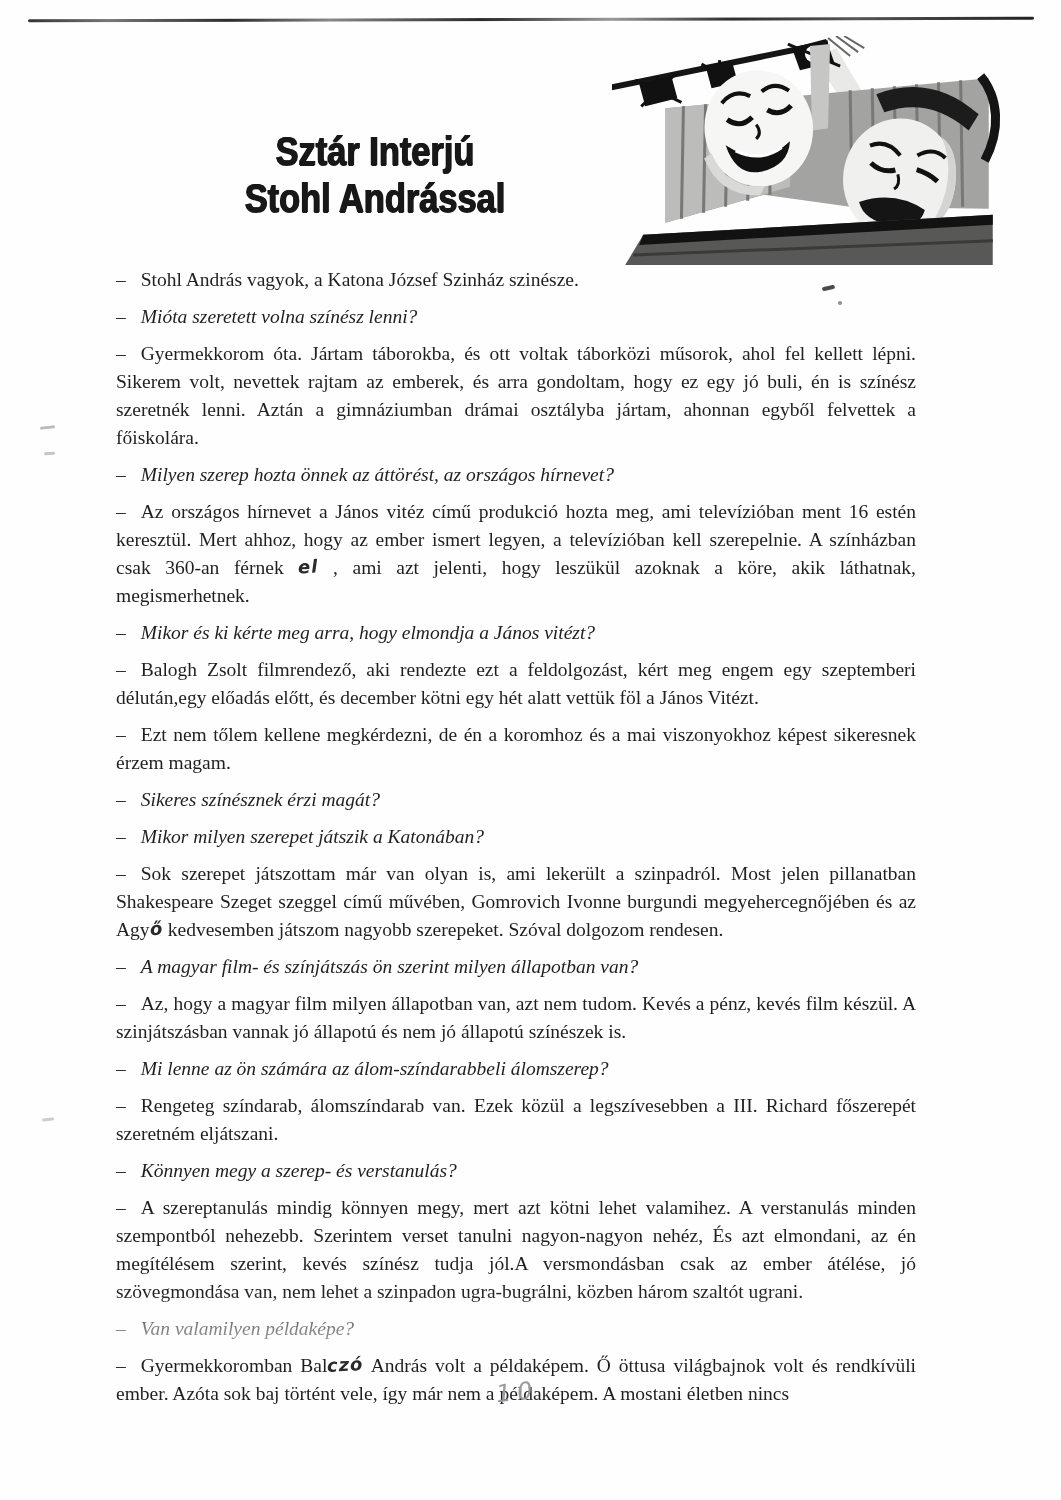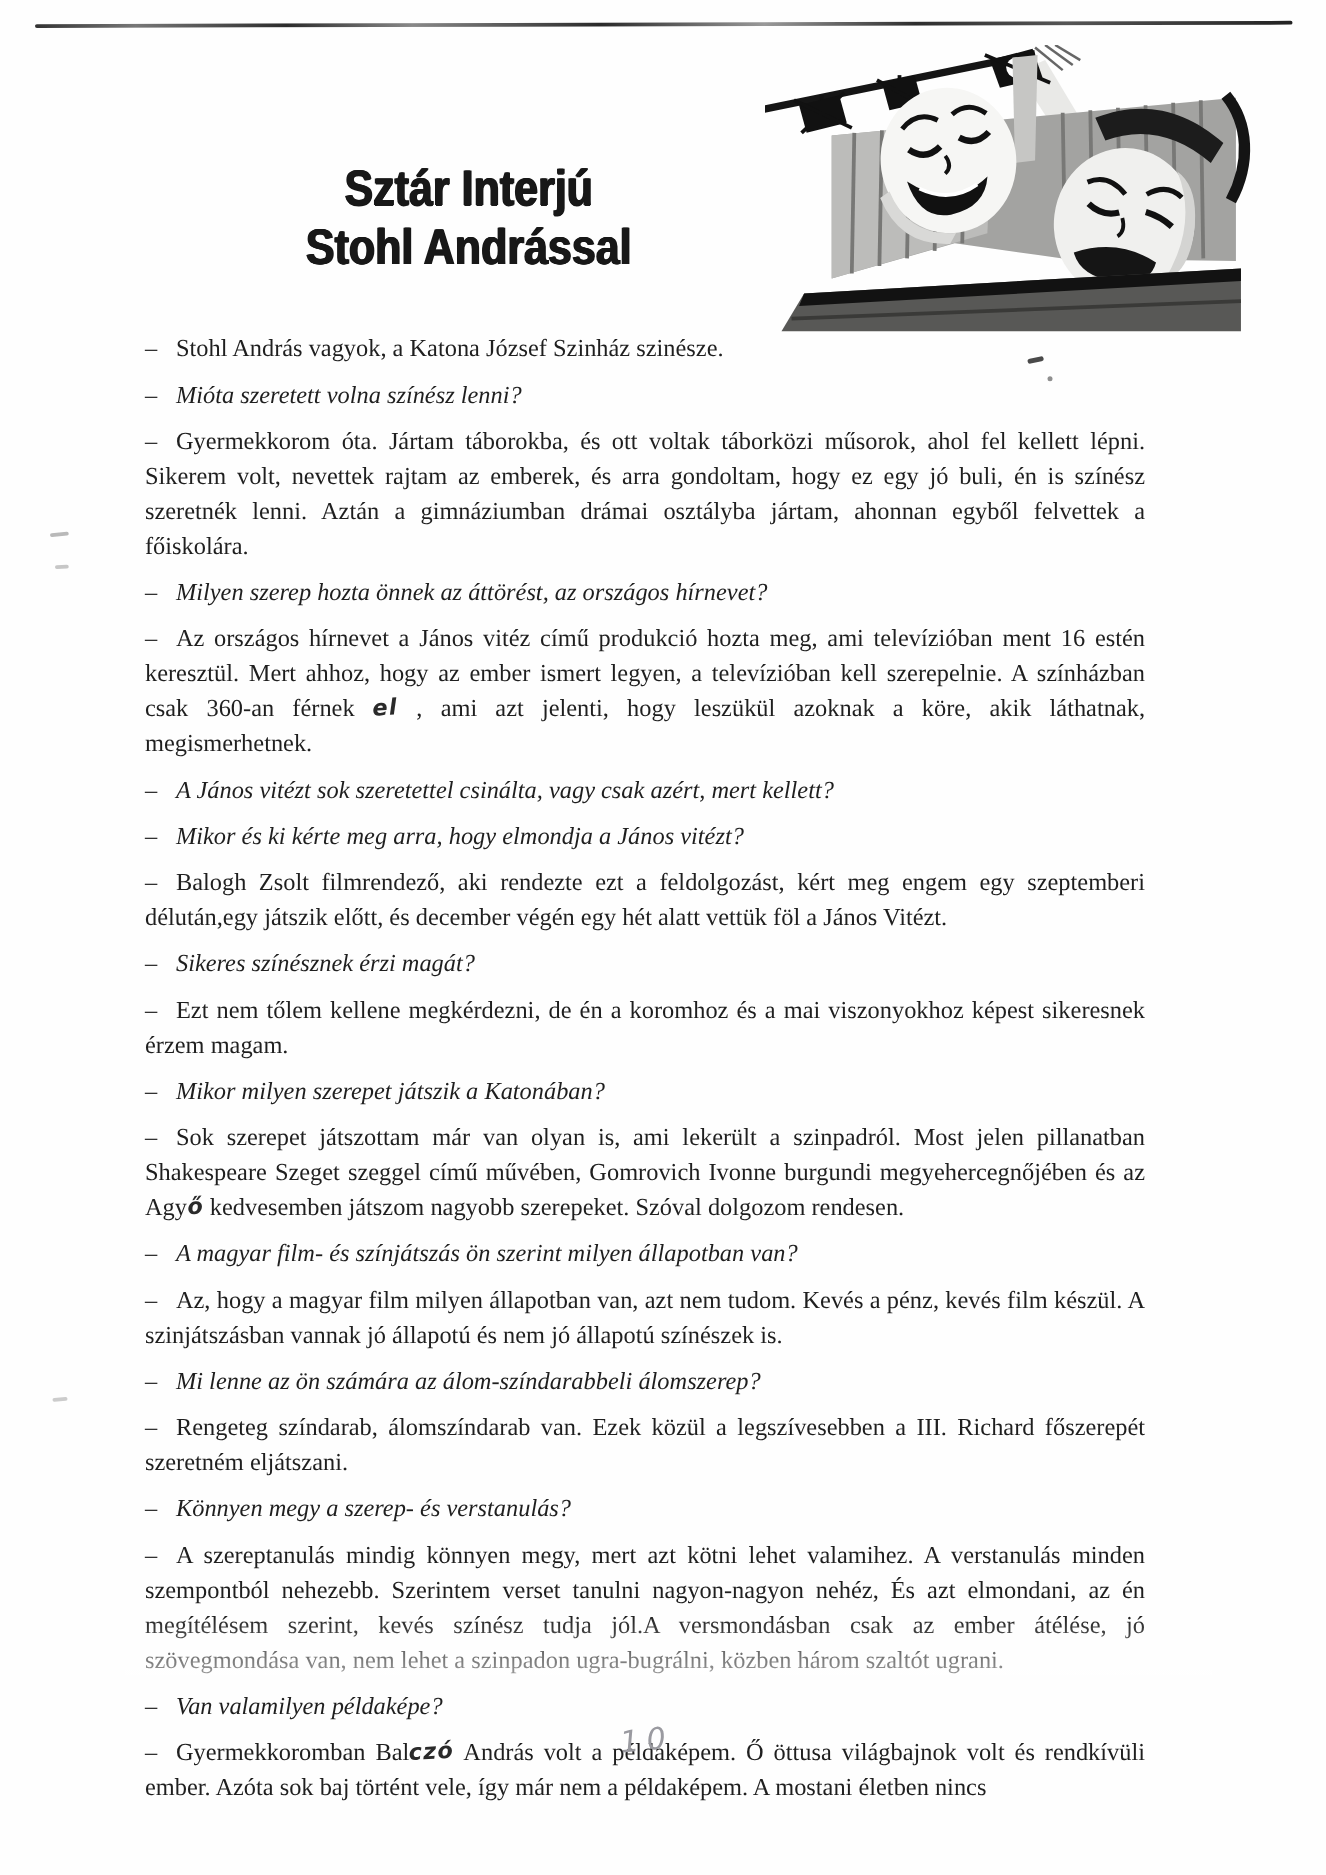--- a/index.html
+++ b/index.html
@@ -208,25 +208,24 @@
     <polygon points="30,198 378,178 378,188 26,208" fill="#121212"></polygon>
     <line x1="20" y1="218" x2="378" y2="204" stroke="#3a3a38" stroke-width="3"></line>
   </svg>
 
   <div id="qa-list" class="content">
       <p class="qa answer"><span class="dash">–</span><span class="seg">Stohl András vagyok, a Katona József Szinház szinésze.</span></p>
       <p class="qa question"><span class="dash">–</span><span class="seg">Mióta szeretett volna színész lenni?</span></p>
       <p class="qa answer"><span class="dash">–</span><span class="seg">Gyermekkorom óta. Jártam táborokba, és ott voltak táborközi műsorok, ahol fel kellett lépni. Sikerem volt, nevettek rajtam az emberek, és arra gondoltam, hogy ez egy jó buli, én is színész szeretnék lenni. Aztán a gimnáziumban drámai osztályba jártam, ahonnan egyből felvettek a főiskolára.</span></p>
       <p class="qa question"><span class="dash">–</span><span class="seg">Milyen szerep hozta önnek az áttörést, az országos hírnevet?</span></p>
       <p class="qa answer"><span class="dash">–</span><span class="seg">Az országos hírnevet a János vitéz című produkció hozta meg, ami televízióban ment 16 estén keresztül. Mert ahhoz, hogy az ember ismert legyen, a televízióban kell szerepelnie. A színházban csak 360-an férnek </span><span class="hand">el</span><span class="seg"> , ami azt jelenti, hogy leszükül azoknak a köre, akik láthatnak, megismerhetnek.</span></p>
-      <p class="qa question"><span class="dash">–</span><span class="seg">A János vitézt sok szeretettel csinálta, vagy csak azért, mert kellett?</span></p>
       <p class="qa question"><span class="dash">–</span><span class="seg">Mikor és ki kérte meg arra, hogy elmondja a János vitézt?</span></p>
-      <p class="qa answer"><span class="dash">–</span><span class="seg">Balogh Zsolt filmrendező, aki rendezte ezt a feldolgozást, kért meg engem egy szeptemberi délután,egy játszik előtt, és december végén egy hét alatt vettük föl a János Vitézt.</span></p>
+      <p class="qa answer"><span class="dash">–</span><span class="seg">Balogh Zsolt filmrendező, aki rendezte ezt a feldolgozást, kért meg engem egy szeptemberi délután,egy előadás előtt, és december kötni egy hét alatt vettük föl a János Vitézt.</span></p>
+      <p class="qa answer"><span class="dash">–</span><span class="seg">Ezt nem tőlem kellene megkérdezni, de én a koromhoz és a mai viszonyokhoz képest sikeresnek érzem magam.</span></p>
       <p class="qa question"><span class="dash">–</span><span class="seg">Sikeres színésznek érzi magát?</span></p>
-      <p class="qa answer"><span class="dash">–</span><span class="seg">Ezt nem tőlem kellene megkérdezni, de én a koromhoz és a mai viszonyokhoz képest sikeresnek érzem magam.</span></p>
       <p class="qa question"><span class="dash">–</span><span class="seg">Mikor milyen szerepet játszik a Katonában?</span></p>
       <p class="qa answer"><span class="dash">–</span><span class="seg">Sok szerepet játszottam már van olyan is, ami lekerült a szinpadról. Most jelen pillanatban Shakespeare Szeget szeggel című művében, Gomrovich Ivonne burgundi megyehercegnőjében és az Agy</span><span class="hand">ő</span><span class="seg">  kedvesemben játszom nagyobb szerepeket. Szóval dolgozom rendesen.</span></p>
       <p class="qa question"><span class="dash">–</span><span class="seg">A magyar film- és színjátszás ön szerint milyen állapotban van?</span></p>
       <p class="qa answer"><span class="dash">–</span><span class="seg">Az, hogy a magyar film milyen állapotban van, azt nem tudom. Kevés a pénz, kevés film készül. A szinjátszásban vannak jó állapotú és nem jó állapotú színészek is.</span></p>
       <p class="qa question"><span class="dash">–</span><span class="seg">Mi lenne az ön számára az álom-színdarabbeli álomszerep?</span></p>
       <p class="qa answer"><span class="dash">–</span><span class="seg">Rengeteg színdarab, álomszíndarab van. Ezek közül a legszívesebben a III. Richard főszerepét szeretném eljátszani.</span></p>
       <p class="qa question"><span class="dash">–</span><span class="seg">Könnyen megy a szerep- és verstanulás?</span></p>
       <p class="qa answer"><span class="dash">–</span><span class="seg">A szereptanulás mindig könnyen megy, mert azt kötni lehet valamihez. A verstanulás minden szempontból nehezebb. Szerintem verset tanulni nagyon-nagyon nehéz, És azt elmondani, az én megítélésem szerint, kevés színész tudja jól.A versmondásban csak az ember átélése, jó szövegmondása van, nem lehet a szinpadon ugra-bugrálni, közben három szaltót ugrani.</span></p>
       <p class="qa question"><span class="dash">–</span><span class="seg">Van valamilyen példaképe?</span></p>
       <p class="qa answer"><span class="dash">–</span><span class="seg">Gyermekkoromban Bal</span><span class="hand">czó</span><span class="seg"> András volt a példaképem. Ő öttusa világbajnok volt és rendkívüli ember. Azóta sok baj történt vele, így már nem a példaképem. A mostani életben nincs</span></p>

